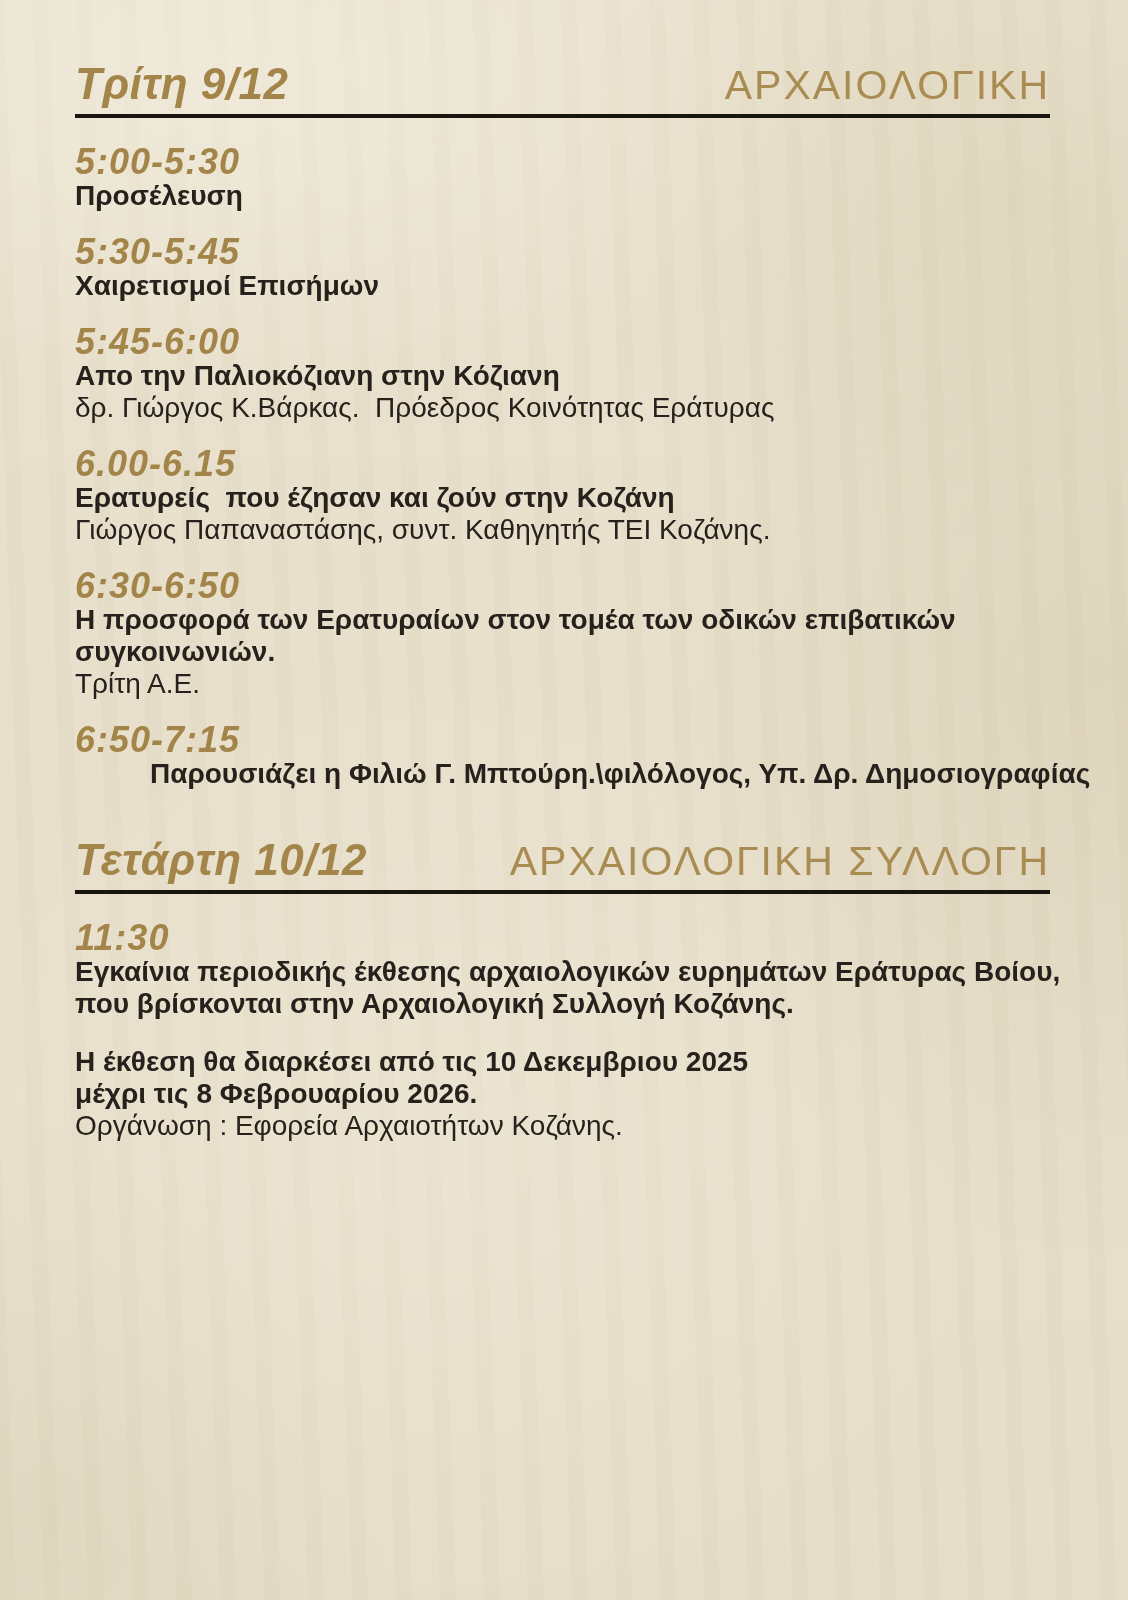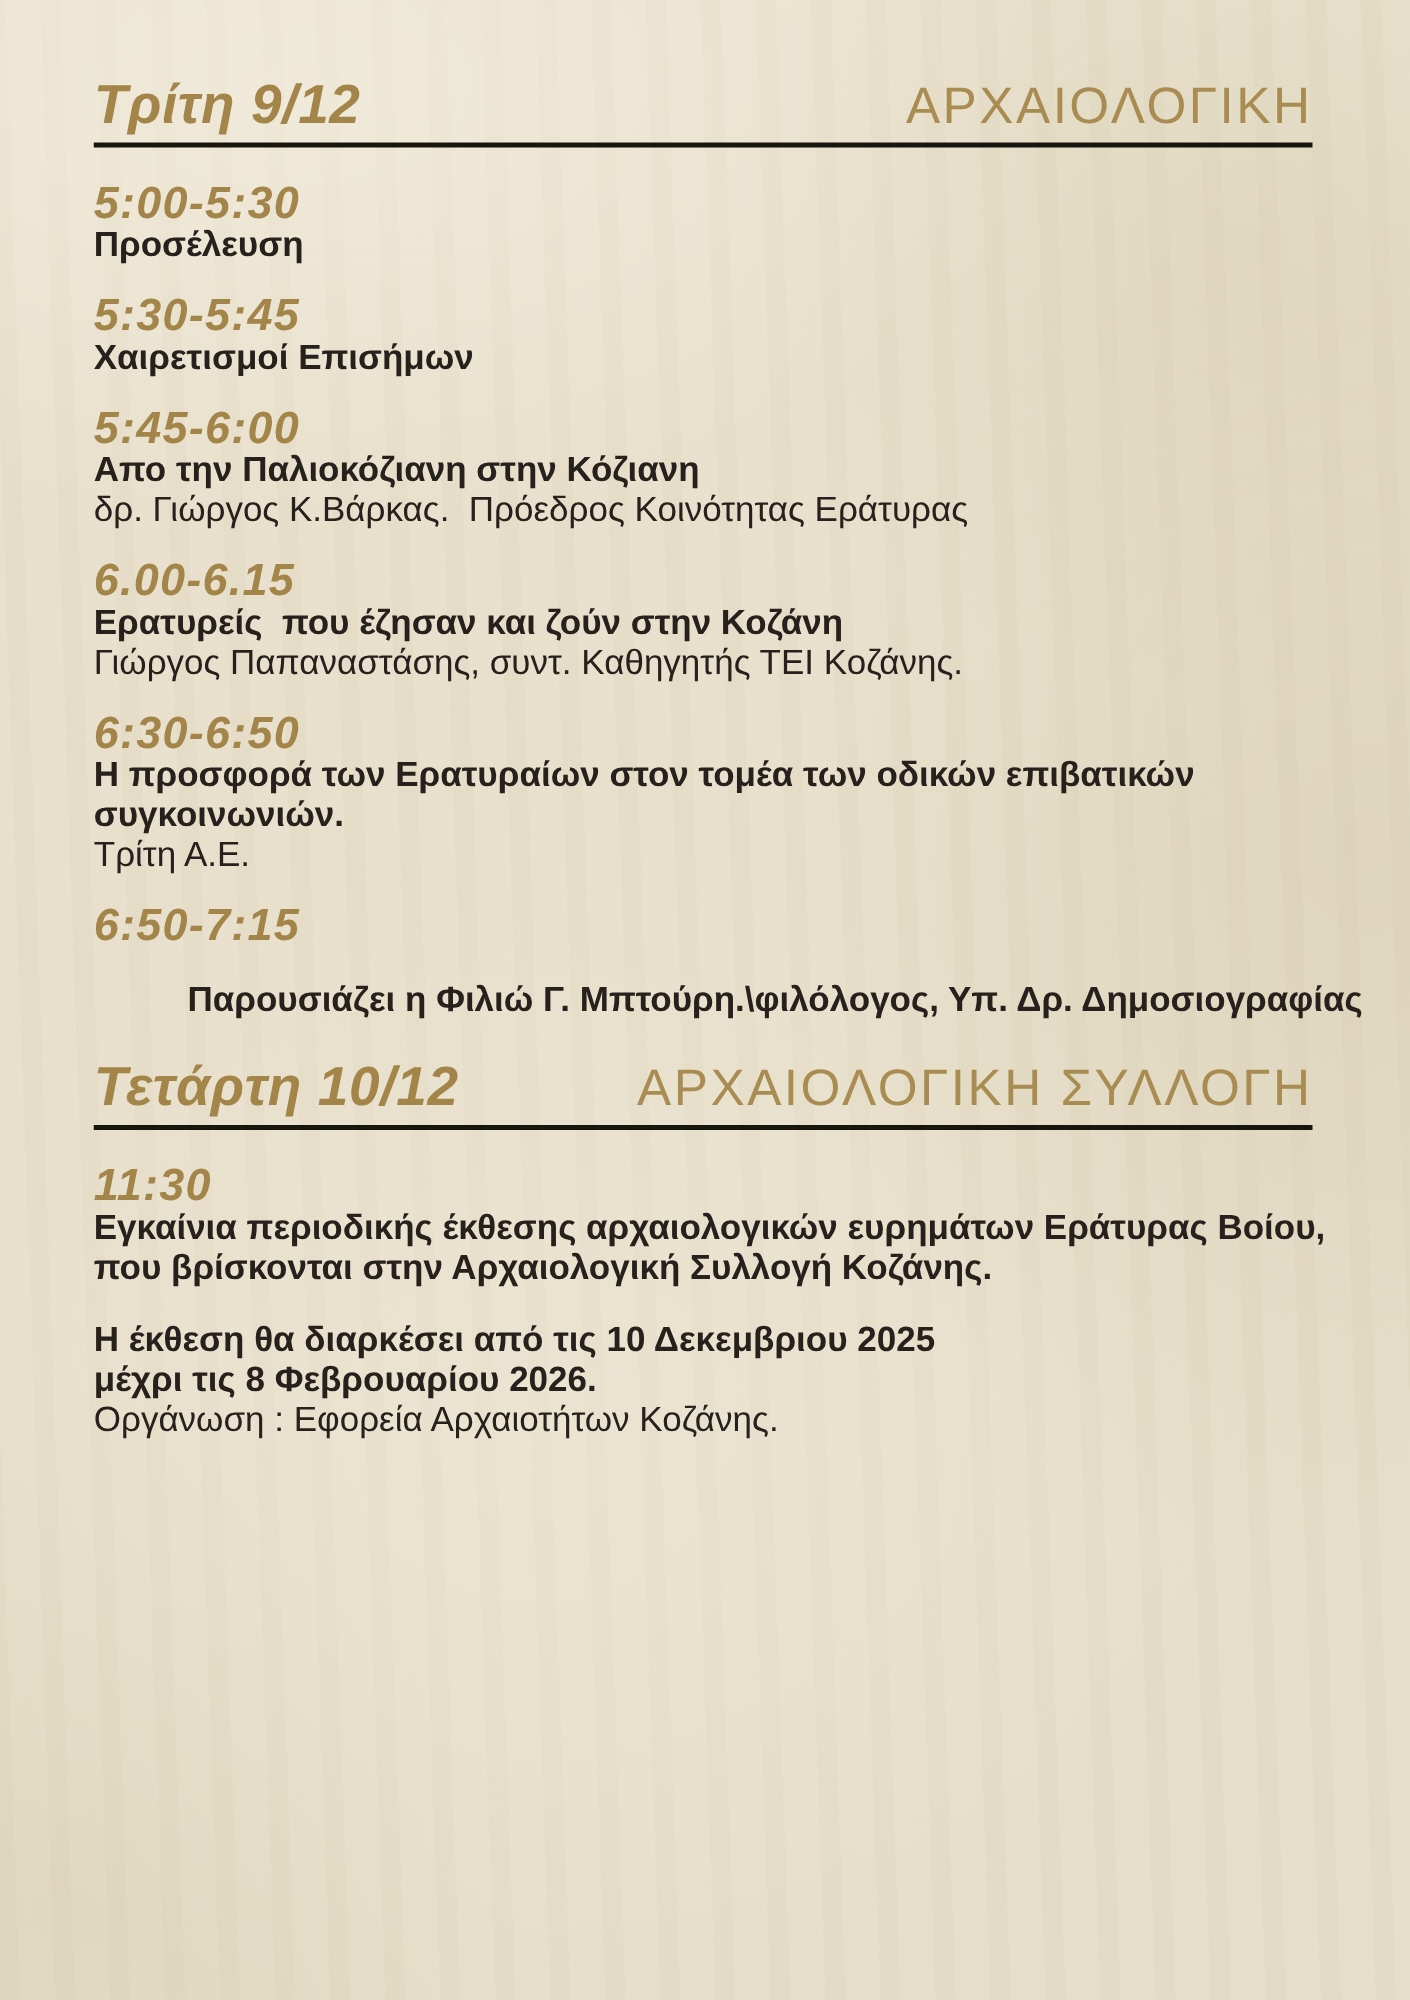--- a/index.html
+++ b/index.html
@@ -27,21 +27,21 @@
   .content {
     position: absolute;
     left: 75px;
     right: 78px;
     top: 58px;
   }
 
   .section-header {
     display: flex;
     justify-content: space-between;
-    align-items: center;
+    align-items: flex-end;
     border-bottom: 4px solid #18150f;
     padding-bottom: 4px;
     gap: 32px;
   }
   .day-title {
     font-size: 44px;
     line-height: 52px;
     font-weight: bold;
     font-style: italic;
     color: #a3854a;
@@ -70,24 +70,24 @@
     white-space: pre;
   }
 
   .line {
     font-size: 28px;
     line-height: 32px;
     color: #26211c;
     white-space: pre;
   }
   .line.bold { font-weight: bold; }
-  .line.indent { padding-left: 75px; margin-top: 26px; }
+  .line.indent { padding-left: 75px; }
   .line.gap-before { margin-top: 26px; }
 
-  .section-2 { margin-top: 28px; }
+  .section-2 { margin-top: 44px; }
 </style>
 </head>
 <body>
 
 <div class="page">
   <div class="content">
 
     <div class="section">
       <div class="section-header">
         <div class="day-title">Τρίτη 9/12</div>

